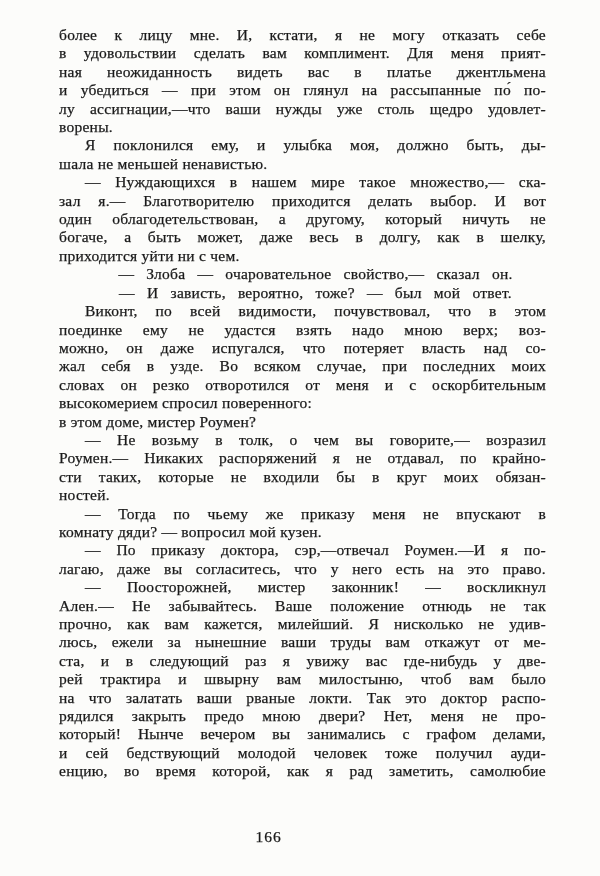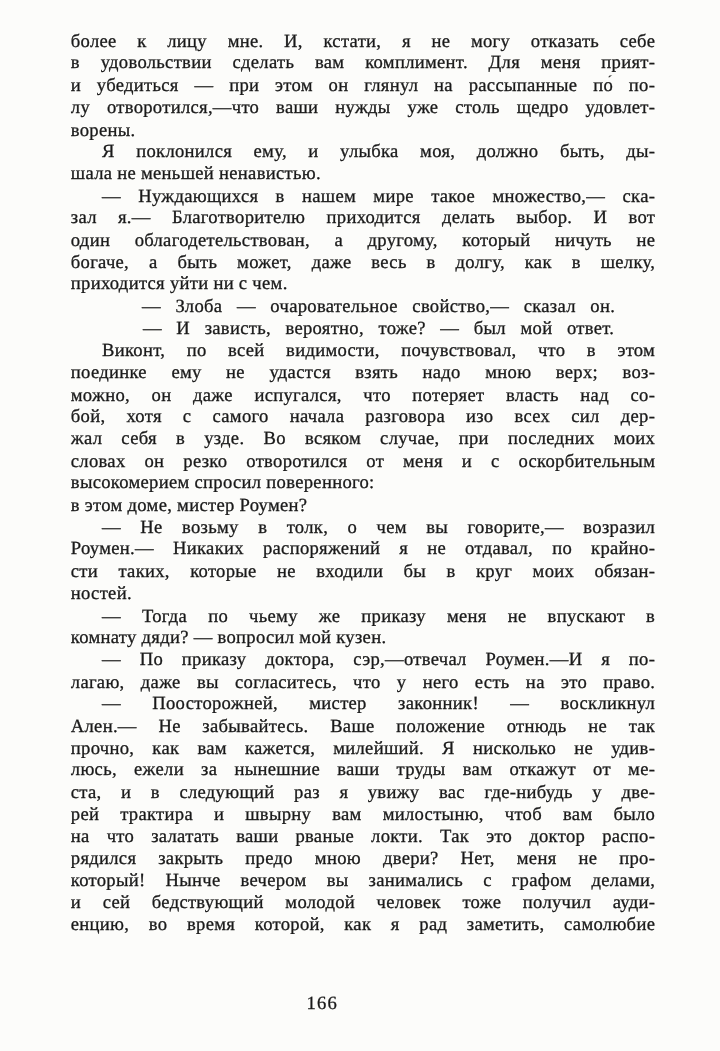--- a/index.html
+++ b/index.html
@@ -46,36 +46,36 @@
   }
 </style>
 </head>
 <body>
 
 <div class="page">
   <div class="text-block">
 
   <div class="line j">более к лицу мне. И, кстати, я не могу отказать себе</div>
       <div class="line j">в удовольствии сделать вам комплимент. Для меня прият-</div>
+      <div class="line j">ная неожиданность видеть вас в платье джентльмена</div>
       <div class="line j">и убедиться — при этом он глянул на рассыпанные по́ по-</div>
-      <div class="line j">лу отворотился,—что ваши нужды уже столь щедро удовлет-</div>
+      <div class="line j">лу ассигнации,—что ваши нужды уже столь щедро удовлет-</div>
       <div class="line">ворены.</div>
       <div class="line i j">Я поклонился ему, и улыбка моя, должно быть, ды-</div>
       <div class="line">шала не меньшей ненавистью.</div>
       <div class="line i j">— Нуждающихся в нашем мире такое множество,— ска-</div>
       <div class="line j">зал я.— Благотворителю приходится делать выбор. И вот</div>
       <div class="line j">один облагодетельствован, а другому, который ничуть не</div>
       <div class="line j">богаче, а быть может, даже весь в долгу, как в шелку,</div>
       <div class="line">приходится уйти ни с чем.</div>
       <div class="line i w">— Злоба — очаровательное свойство,— сказал он.</div>
       <div class="line i w">— И зависть, вероятно, тоже? — был мой ответ.</div>
       <div class="line i j">Виконт, по всей видимости, почувствовал, что в этом</div>
       <div class="line j">поединке ему не удастся взять надо мною верх; воз-</div>
       <div class="line j">можно, он даже испугался, что потеряет власть над со-</div>
-      <div class="line j">бой, хотя с самого начала разговора изо всех сил дер-</div>
       <div class="line j">жал себя в узде. Во всяком случае, при последних моих</div>
       <div class="line j">словах он резко отворотился от меня и с оскорбительным</div>
       <div class="line">высокомерием спросил поверенного:</div>
       <div class="line">в этом доме, мистер Роумен?</div>
       <div class="line i j">— Не возьму в толк, о чем вы говорите,— возразил</div>
       <div class="line j">Роумен.— Никаких распоряжений я не отдавал, по крайно-</div>
       <div class="line j">сти таких, которые не входили бы в круг моих обязан-</div>
       <div class="line">ностей.</div>
       <div class="line i j">— Тогда по чьему же приказу меня не впускают в</div>
       <div class="line">комнату дяди? — вопросил мой кузен.</div>

